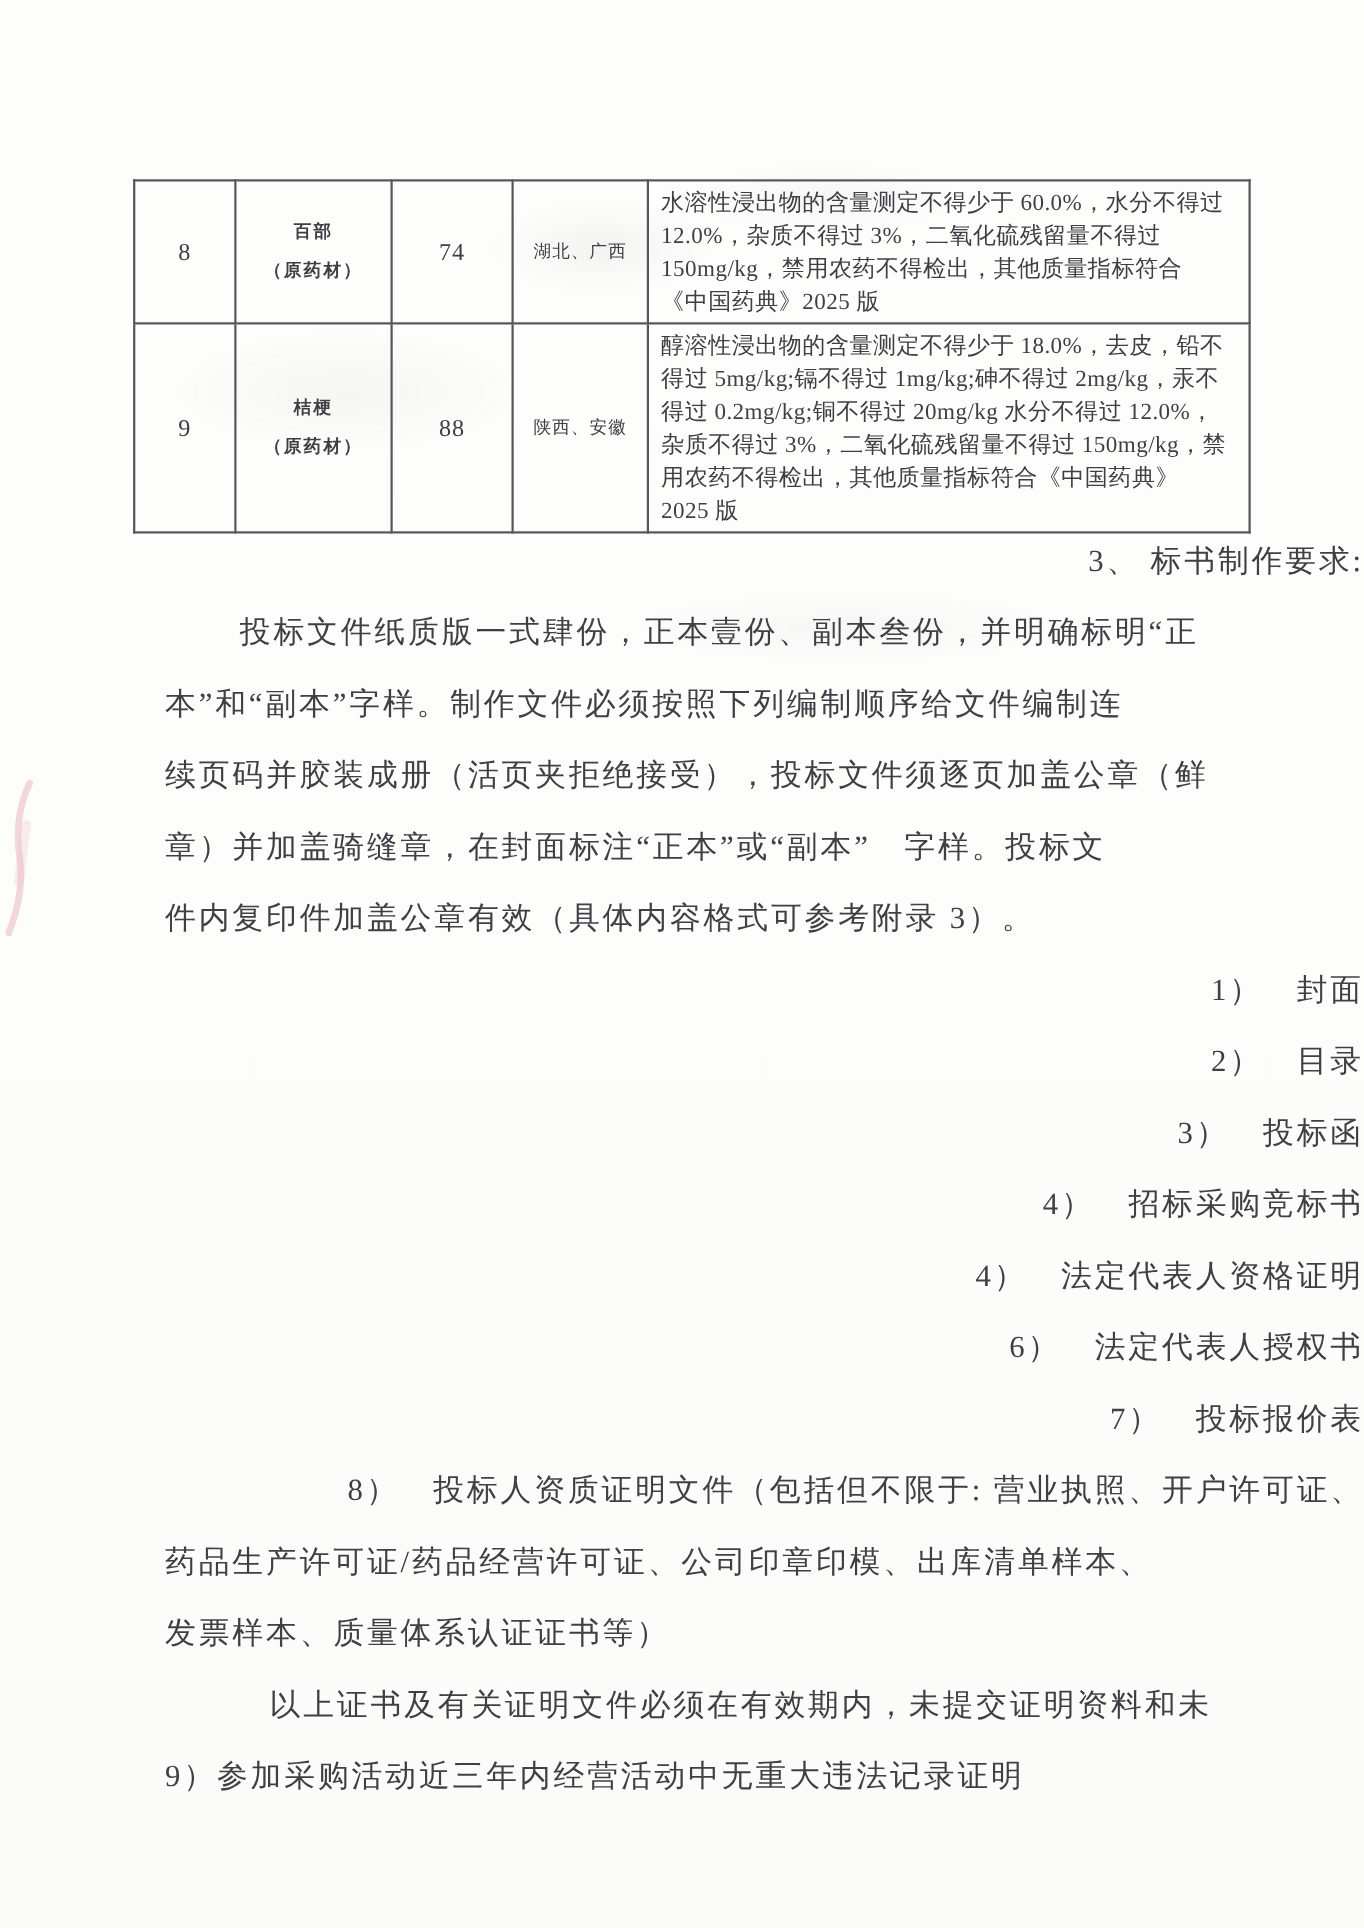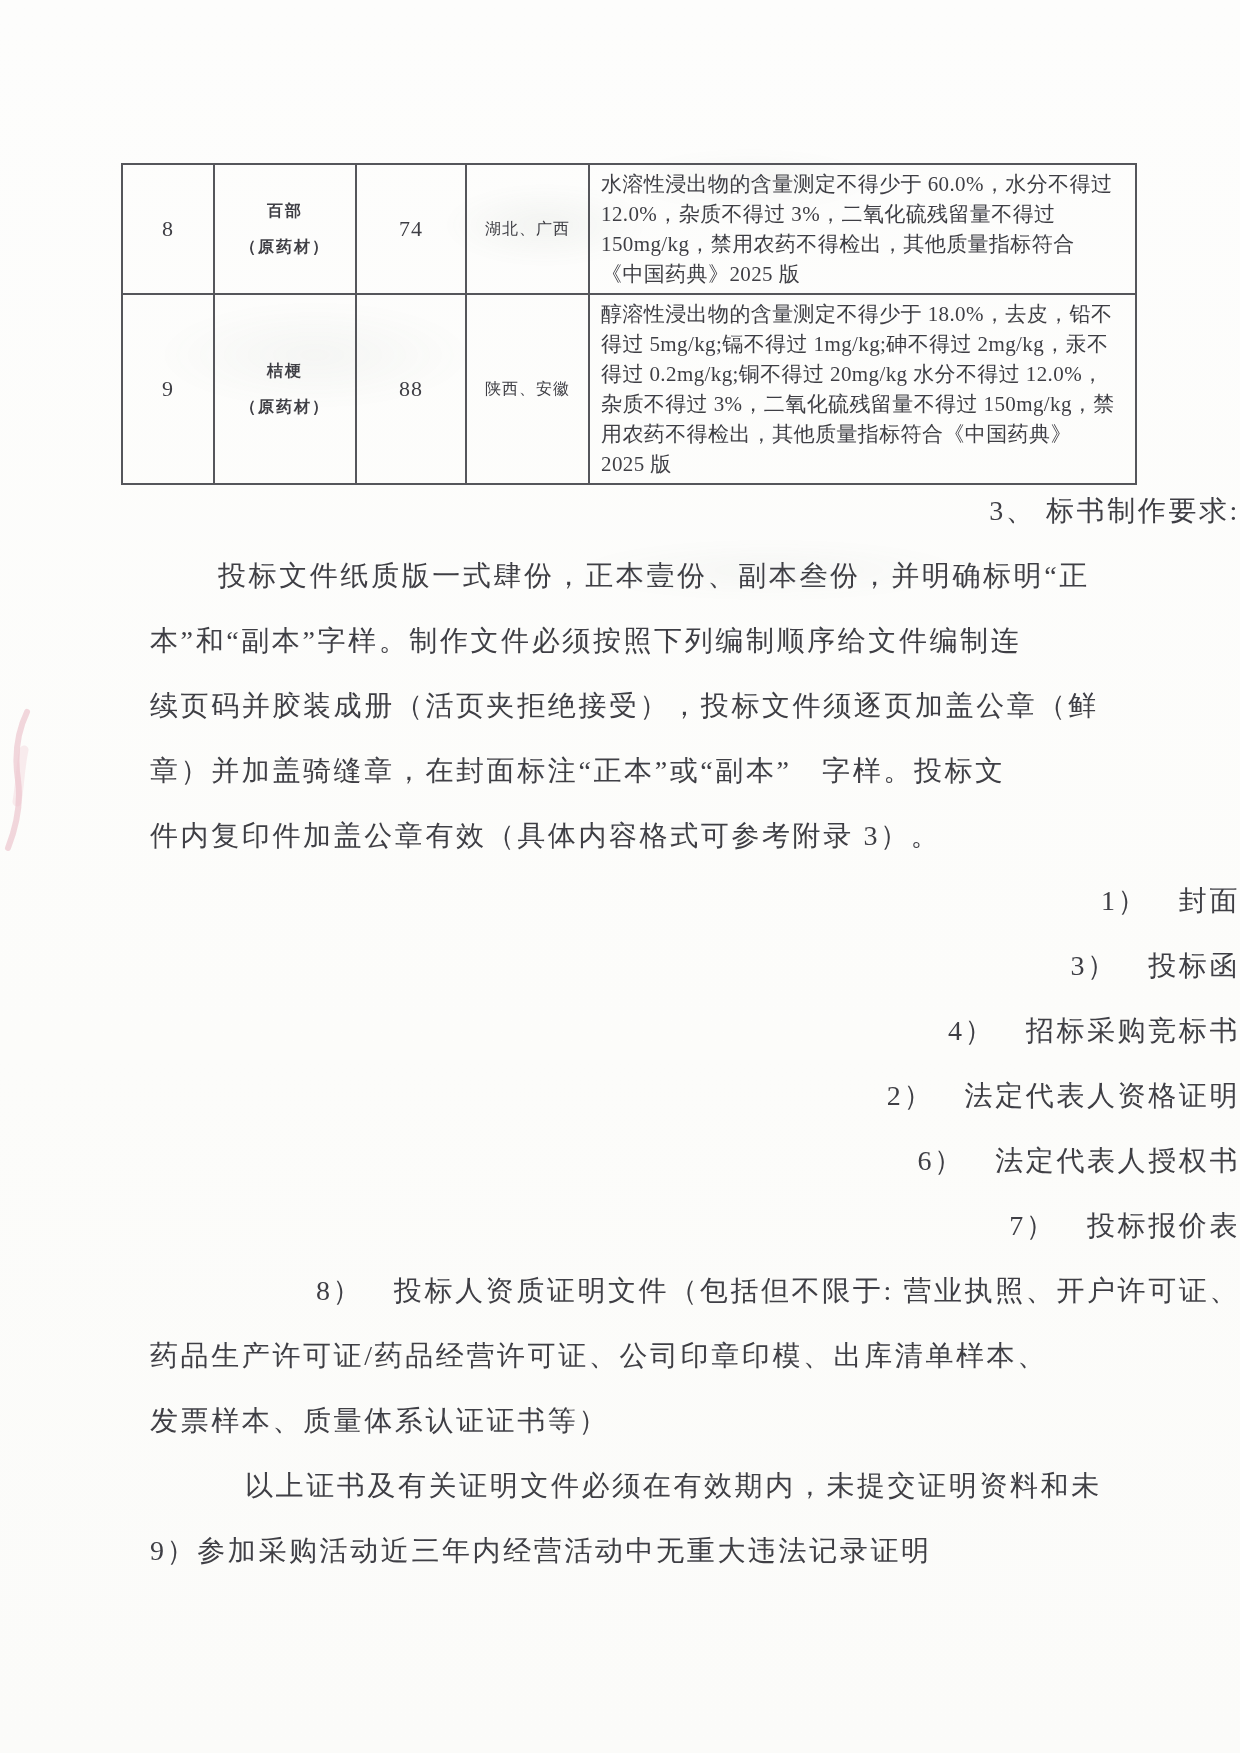--- a/index.html
+++ b/index.html
@@ -142,23 +142,24 @@
   </table>
 
   <div class="body-text" id="body-lines">
       <div class="line k-item">3、 标书制作要求:</div>
       <div class="line k-first">投标文件纸质版一式肆份，正本壹份、副本叁份，并明确标明“正</div>
       <div class="line k-flush">本”和“副本”字样。制作文件必须按照下列编制顺序给文件编制连</div>
       <div class="line k-flush">续页码并胶装成册（活页夹拒绝接受），投标文件须逐页加盖公章（鲜</div>
       <div class="line k-flush">章）并加盖骑缝章，在封面标注“正本”或“副本”　字样。投标文</div>
       <div class="line k-flush">件内复印件加盖公章有效（具体内容格式可参考附录 3）。</div>
       <div class="line k-item">1）　封面</div>
+      <div class="line k-item">2）　目录</div>
       <div class="line k-item">3）　投标函</div>
       <div class="line k-item">4）　招标采购竞标书</div>
-      <div class="line k-item">2）　法定代表人资格证明</div>
+      <div class="line k-item">4）　法定代表人资格证明</div>
       <div class="line k-item">6）　法定代表人授权书</div>
       <div class="line k-item">7）　投标报价表</div>
       <div class="line k-item">8）　投标人资质证明文件（包括但不限于: 营业执照、开户许可证、</div>
       <div class="line k-flush">药品生产许可证/药品经营许可证、公司印章印模、出库清单样本、</div>
       <div class="line k-flush">发票样本、质量体系认证证书等）</div>
       <div class="line k-first2">以上证书及有关证明文件必须在有效期内，未提交证明资料和未</div>
       <div class="line k-flush">9）参加采购活动近三年内经营活动中无重大违法记录证明</div>
     </div>
 
 </div>

